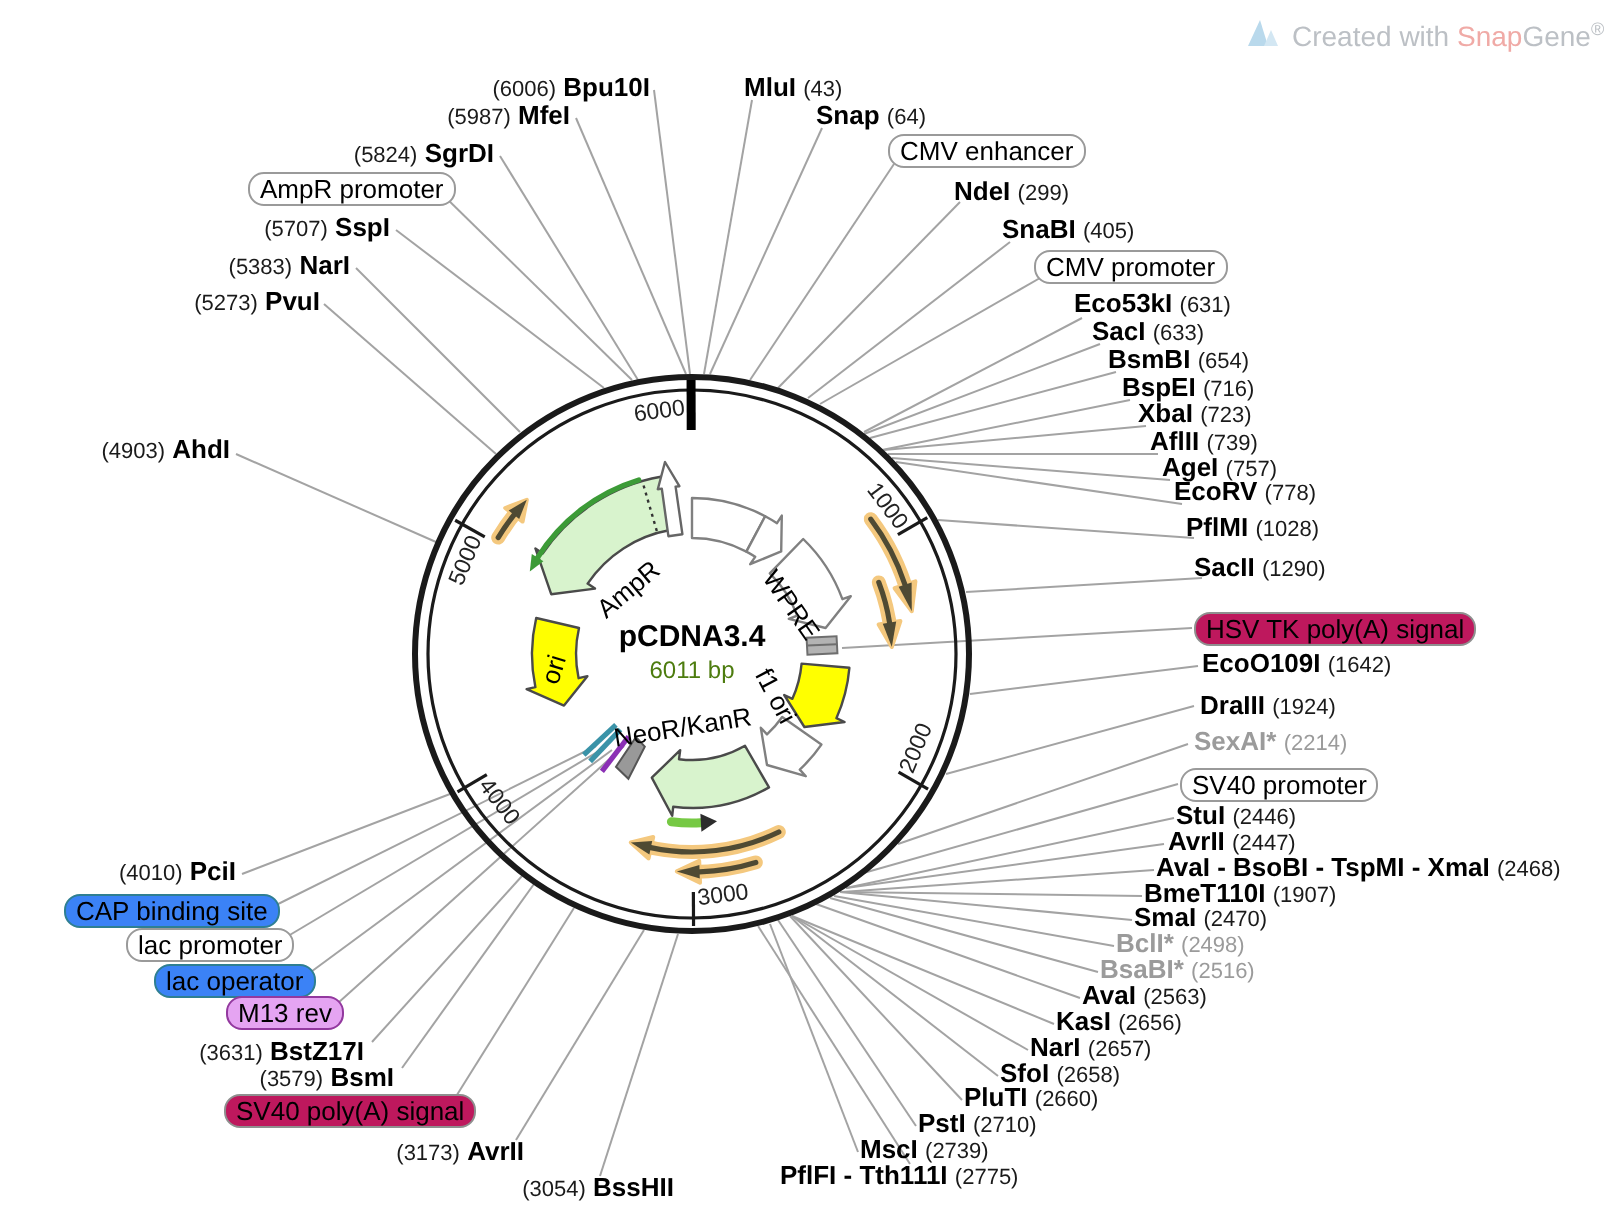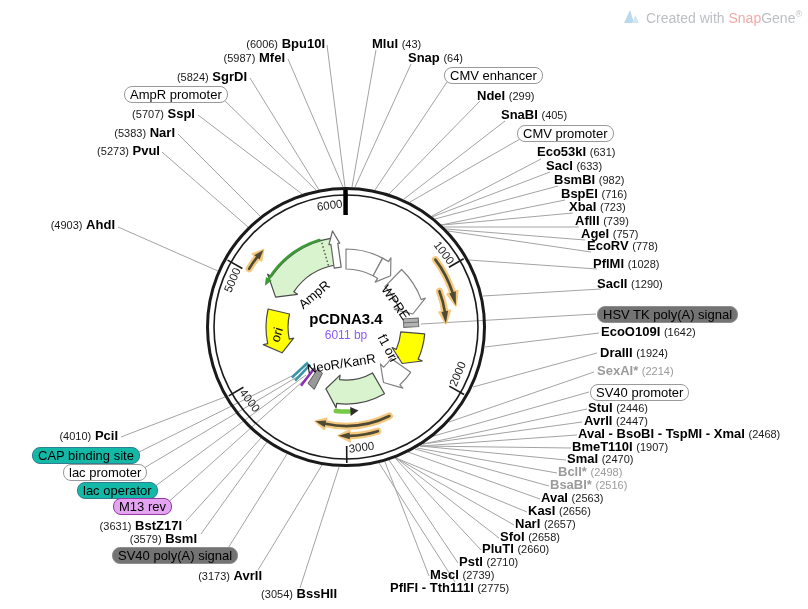--- a/index.html
+++ b/index.html
@@ -5,26 +5,26 @@
   html,body{margin:0;padding:0;}
   body{width:808px;height:609px;position:relative;background:#fff;overflow:hidden;
        font-family:"Liberation Sans",sans-serif;-webkit-font-smoothing:antialiased;}
   #map{position:absolute;left:0;top:0;}
   .lab{position:absolute;white-space:nowrap;font-size:13px;color:#000;line-height:14px;}
   .lab .nm{font-weight:bold;}
   .lab .pos{font-size:11px;color:#1a1a1a;}
   .lab.gray .nm,.lab.gray .pos{color:#9b9b9b;}
   .fbox{position:absolute;font-size:13px;line-height:15px;padding:0 5px;border:1px solid #9a9a9a;
         border-radius:8px;background:#fff;white-space:nowrap;color:#000;}
-  .fbox.gray{background:#737373;border-color:#8f8f8f;}
-  .fbox.teal{background:#14b8a6;border-color:#2f7f92;}
+  .fbox.gray{background:#be185d;border-color:#8f8f8f;}
+  .fbox.teal{background:#3b82f6;border-color:#2f7f92;}
   .fbox.purple{background:#e5a4f2;border-color:#93399f;}
   .ptitle{position:absolute;left:346px;top:310px;transform:translateX(-50%);
           font-weight:bold;font-size:15px;color:#000;}
-  .psize{position:absolute;left:346px;top:328px;transform:translateX(-50%);font-size:12px;color:#8b5cf6;}
+  .psize{position:absolute;left:346px;top:328px;transform:translateX(-50%);font-size:12px;color:#4d7c0f;}
   .wm{position:absolute;left:622px;top:8px;font-size:14px;color:#bcc0c5;white-space:nowrap;text-align:right;}
   .wm .snap{color:#f0aaa6;}
   .wm sup{font-size:9px;}
   .wm .wlogo{display:inline-block;vertical-align:-2px;margin-right:6px;}
   svg text{font-family:"Liberation Sans",sans-serif;}
   .ticktext{font-size:11.5px;fill:#222;}
   .arctext{font-size:13px;fill:#000;}
 </style>
 </head>
 <body>
@@ -193,21 +193,21 @@
 <div class="lab" style="right:611px;top:532px"><span class="pos">(3579)</span> <span class="nm">BsmI</span></div>
 <div class="lab" style="right:546px;top:569px"><span class="pos">(3173)</span> <span class="nm">AvrII</span></div>
 <div class="lab" style="right:471px;top:587px"><span class="pos">(3054)</span> <span class="nm">BssHII</span></div>
 
 <div class="lab" style="left:372px;top:37px"><span class="nm">MluI</span> <span class="pos">(43)</span></div>
 <div class="lab" style="left:408px;top:51px"><span class="nm">Snap</span> <span class="pos">(64)</span></div>
 <div class="lab" style="left:477px;top:89px"><span class="nm">NdeI</span> <span class="pos">(299)</span></div>
 <div class="lab" style="left:501px;top:108px"><span class="nm">SnaBI</span> <span class="pos">(405)</span></div>
 <div class="lab" style="left:537px;top:145px"><span class="nm">Eco53kI</span> <span class="pos">(631)</span></div>
 <div class="lab" style="left:546px;top:159px"><span class="nm">SacI</span> <span class="pos">(633)</span></div>
-<div class="lab" style="left:554px;top:173px"><span class="nm">BsmBI</span> <span class="pos">(982)</span></div>
+<div class="lab" style="left:554px;top:173px"><span class="nm">BsmBI</span> <span class="pos">(654)</span></div>
 <div class="lab" style="left:561px;top:187px"><span class="nm">BspEI</span> <span class="pos">(716)</span></div>
 <div class="lab" style="left:569px;top:200px"><span class="nm">XbaI</span> <span class="pos">(723)</span></div>
 <div class="lab" style="left:575px;top:214px"><span class="nm">AflII</span> <span class="pos">(739)</span></div>
 <div class="lab" style="left:581px;top:227px"><span class="nm">AgeI</span> <span class="pos">(757)</span></div>
 <div class="lab" style="left:587px;top:239px"><span class="nm">EcoRV</span> <span class="pos">(778)</span></div>
 <div class="lab" style="left:593px;top:257px"><span class="nm">PflMI</span> <span class="pos">(1028)</span></div>
 <div class="lab" style="left:597px;top:277px"><span class="nm">SacII</span> <span class="pos">(1290)</span></div>
 <div class="lab" style="left:601px;top:325px"><span class="nm">EcoO109I</span> <span class="pos">(1642)</span></div>
 <div class="lab" style="left:600px;top:346px"><span class="nm">DraIII</span> <span class="pos">(1924)</span></div>
 <div class="lab gray" style="left:597px;top:364px"><span class="nm">SexAI*</span> <span class="pos">(2214)</span></div>

